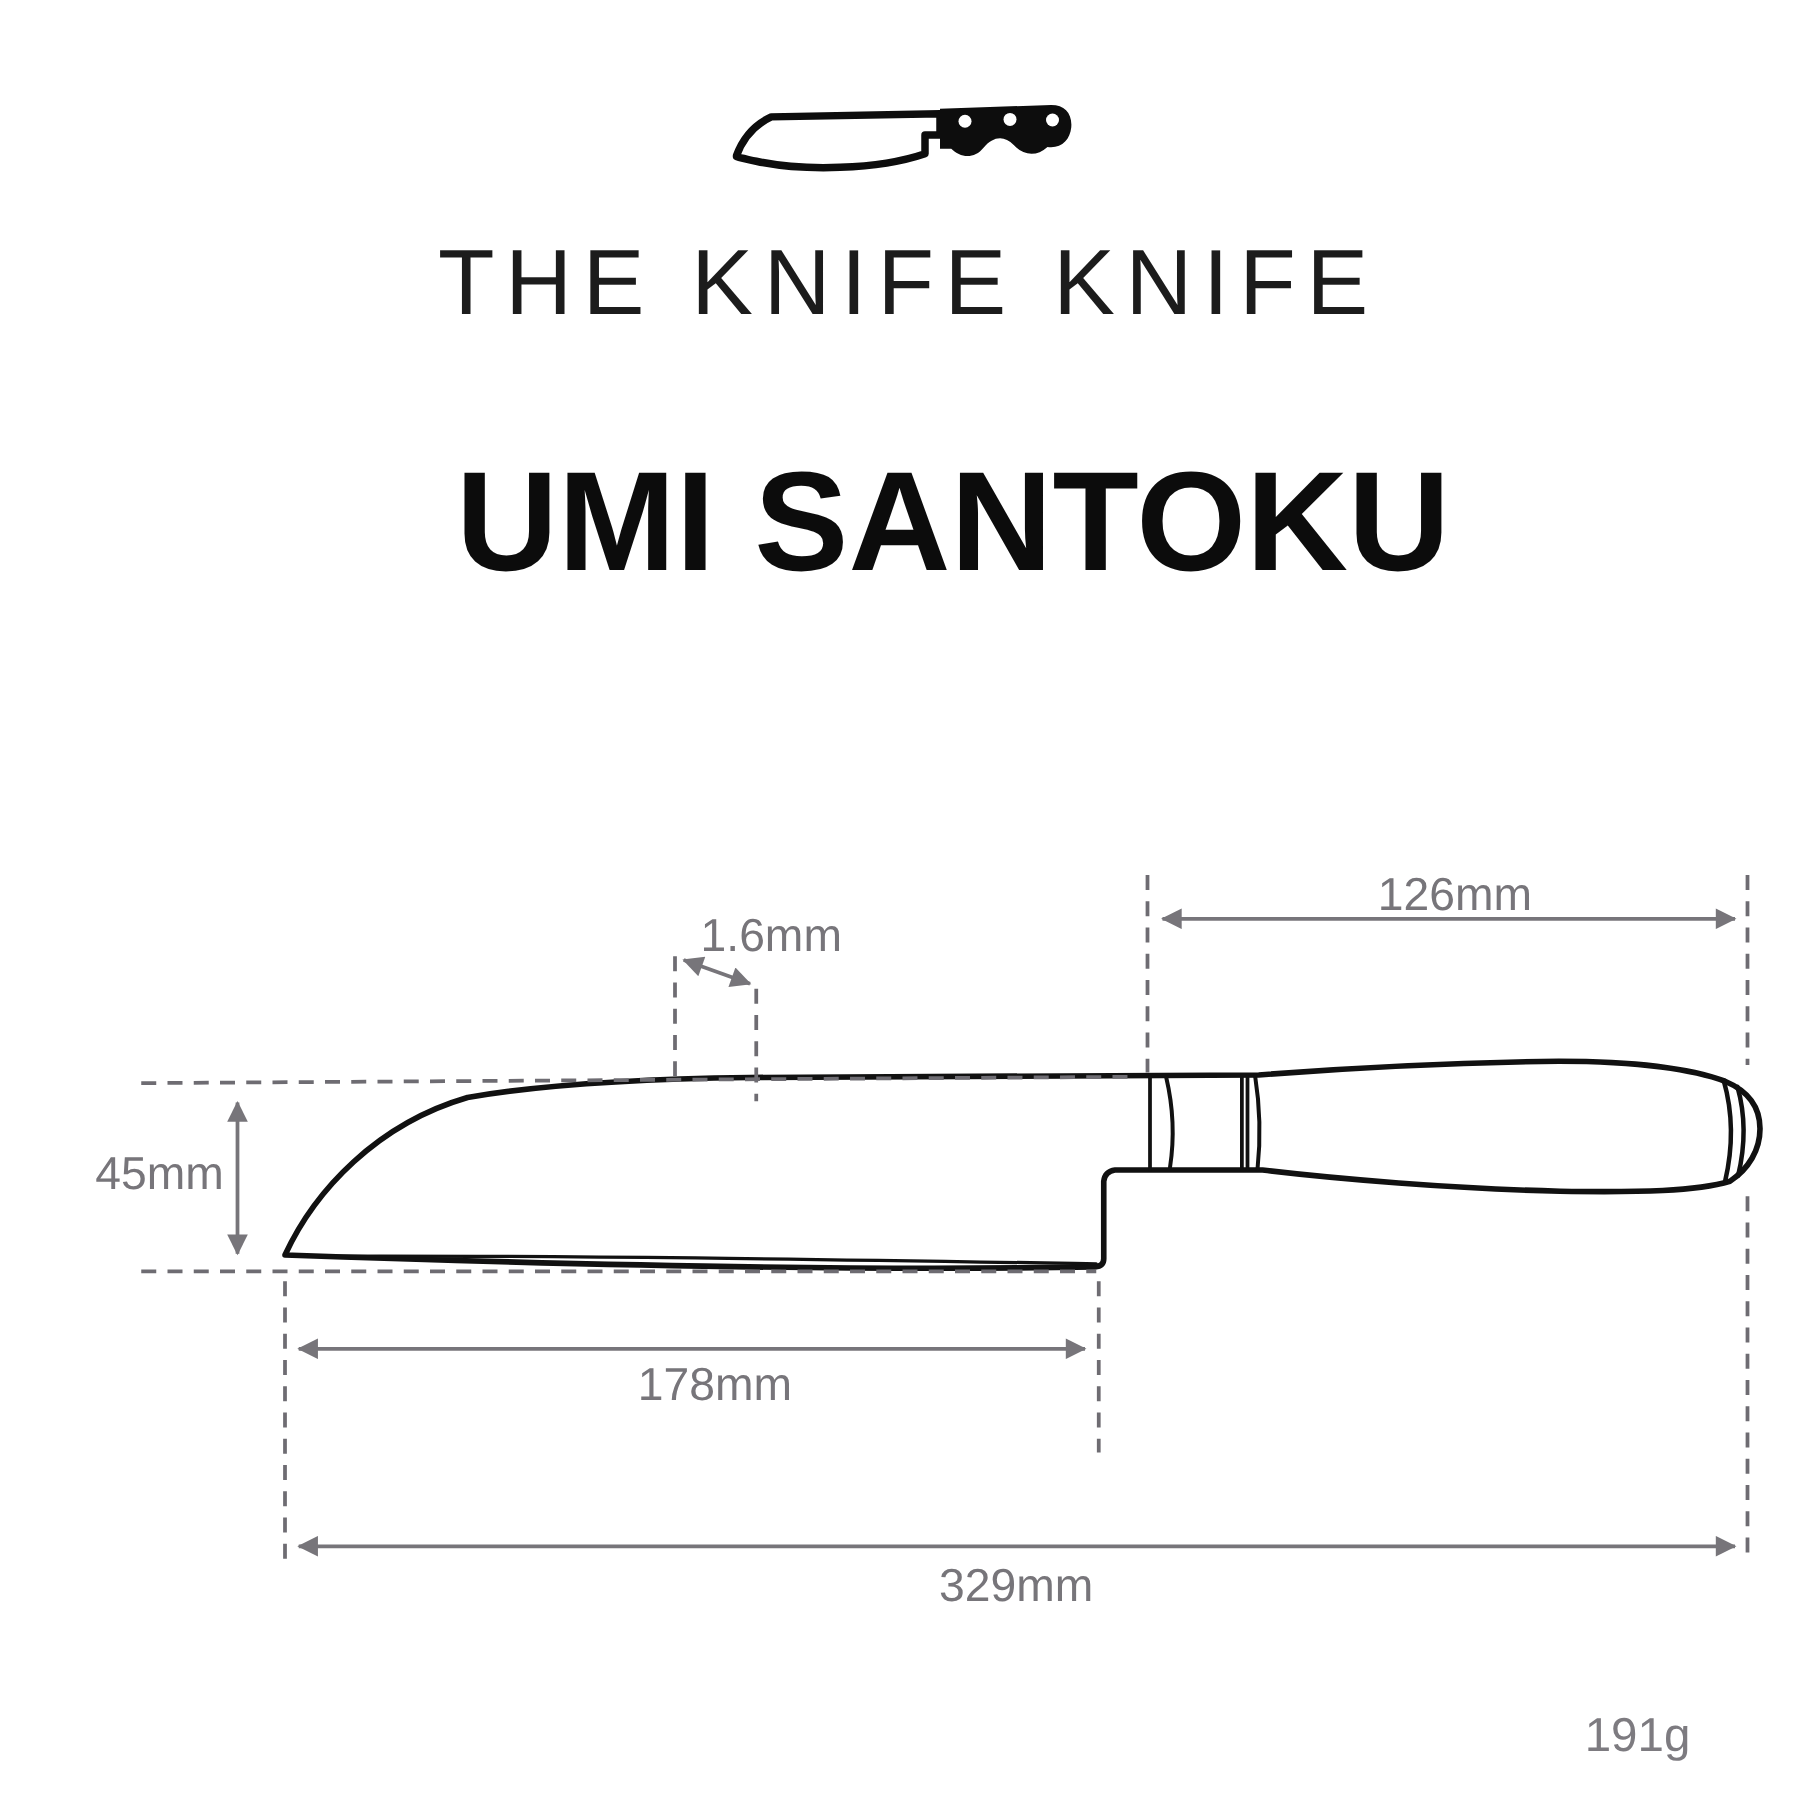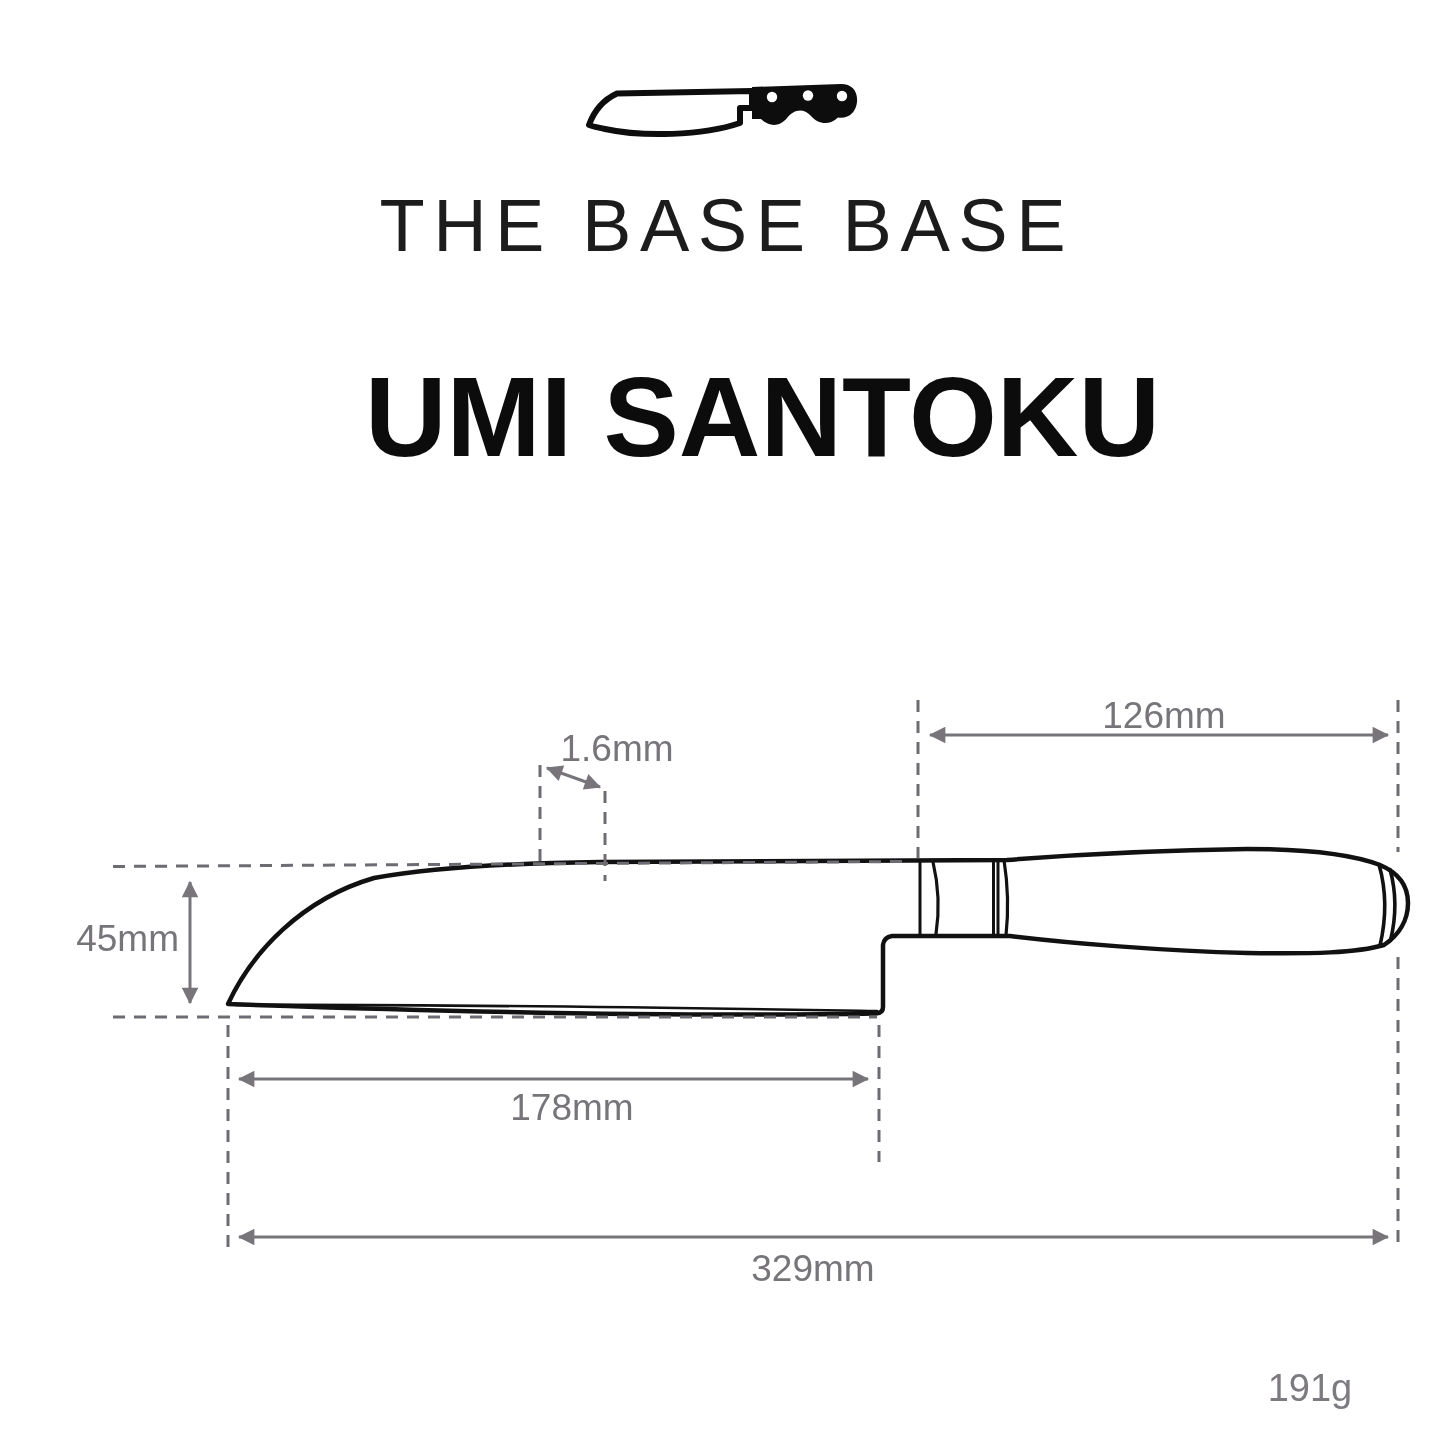--- a/index.html
+++ b/index.html
@@ -38,21 +38,21 @@
 
     <path d="M 166,5 L 255,2 C 266,2 272,9 271,20 C 270,30 263,37 252,35.5
              C 243,44 232,42 225,34 C 217,25.5 208,27.5 201,36
              C 193,46 182,44 175,37 L 166,37 Z" fill="#0d0d0d" stroke="none"></path>
     <circle cx="186" cy="15" r="5.2" fill="#ffffff"></circle>
     <circle cx="222" cy="13.5" r="5.2" fill="#ffffff"></circle>
     <circle cx="256" cy="14" r="5.2" fill="#ffffff"></circle>
   </svg>
 </div>
 
-<div class="brand-name">THE BASE BASE</div>
+<div class="brand-name">THE KNIFE KNIFE</div>
 
 <div class="product-title">UMI SANTOKU</div>
 
 <svg class="drawing" width="1445" height="1445" viewBox="0 0 1445 1445">
   <defs>
     <marker id="ah" viewBox="0 0 10 10" refX="9.3" refY="5" markerWidth="6.5" markerHeight="5.5" orient="auto-start-reverse">
       <path d="M0,0 L10,5 L0,10 Z" fill="#77757a"></path>
     </marker>
   </defs>
 

